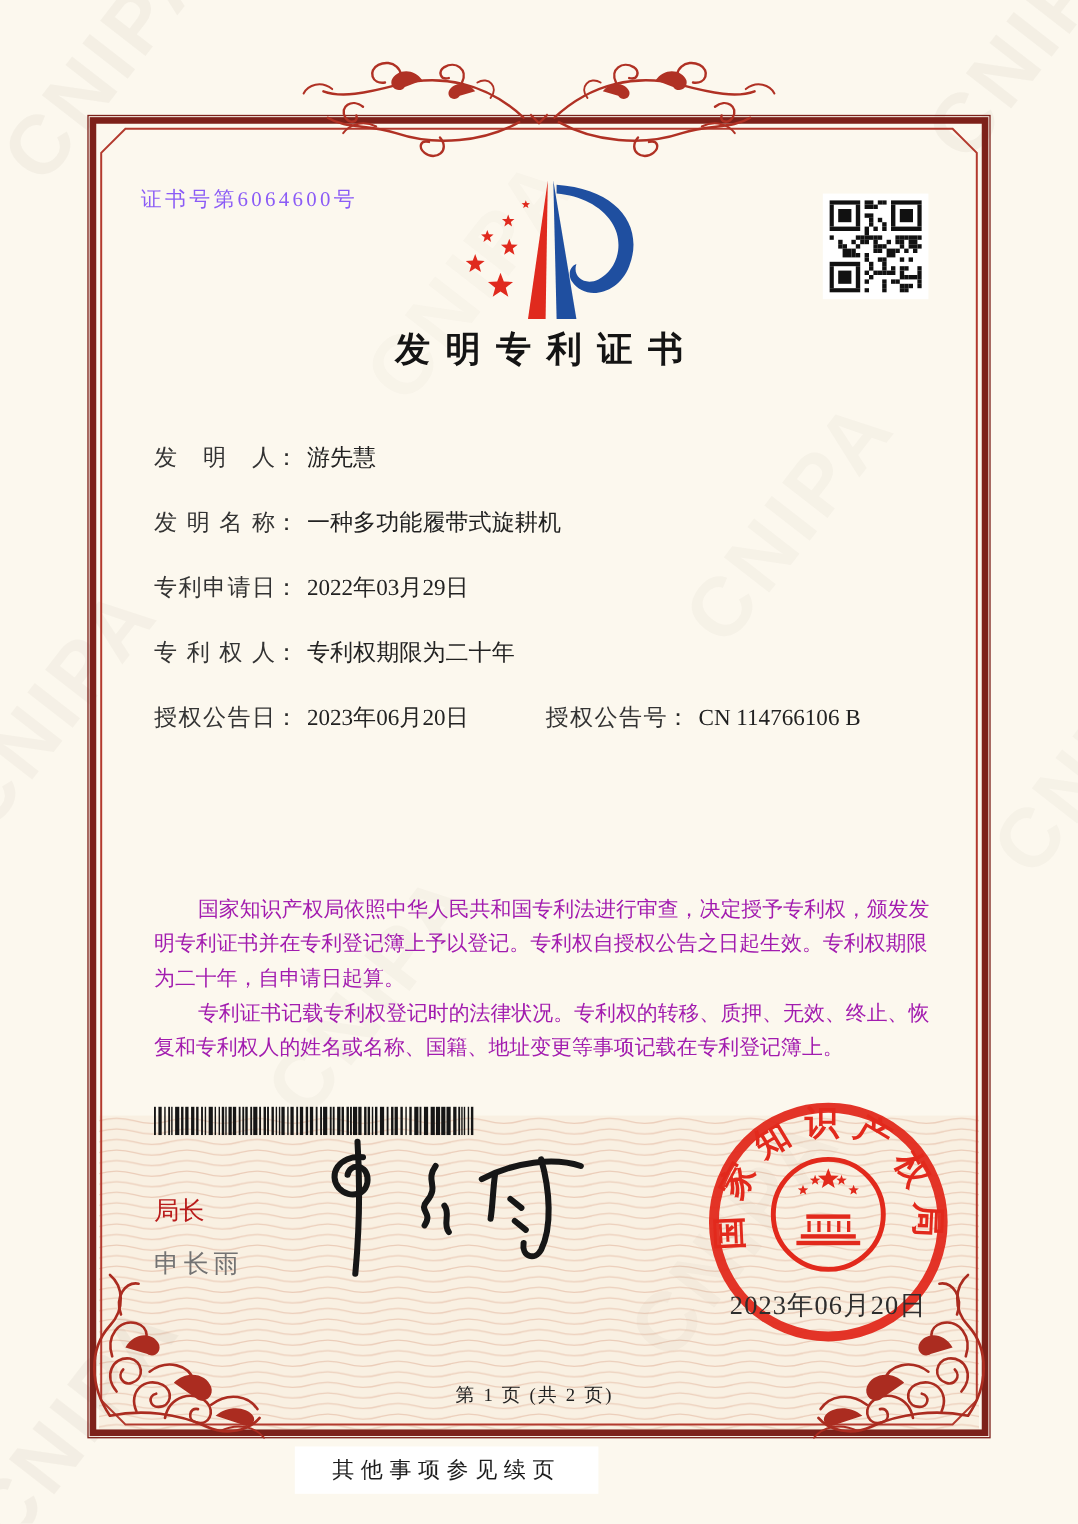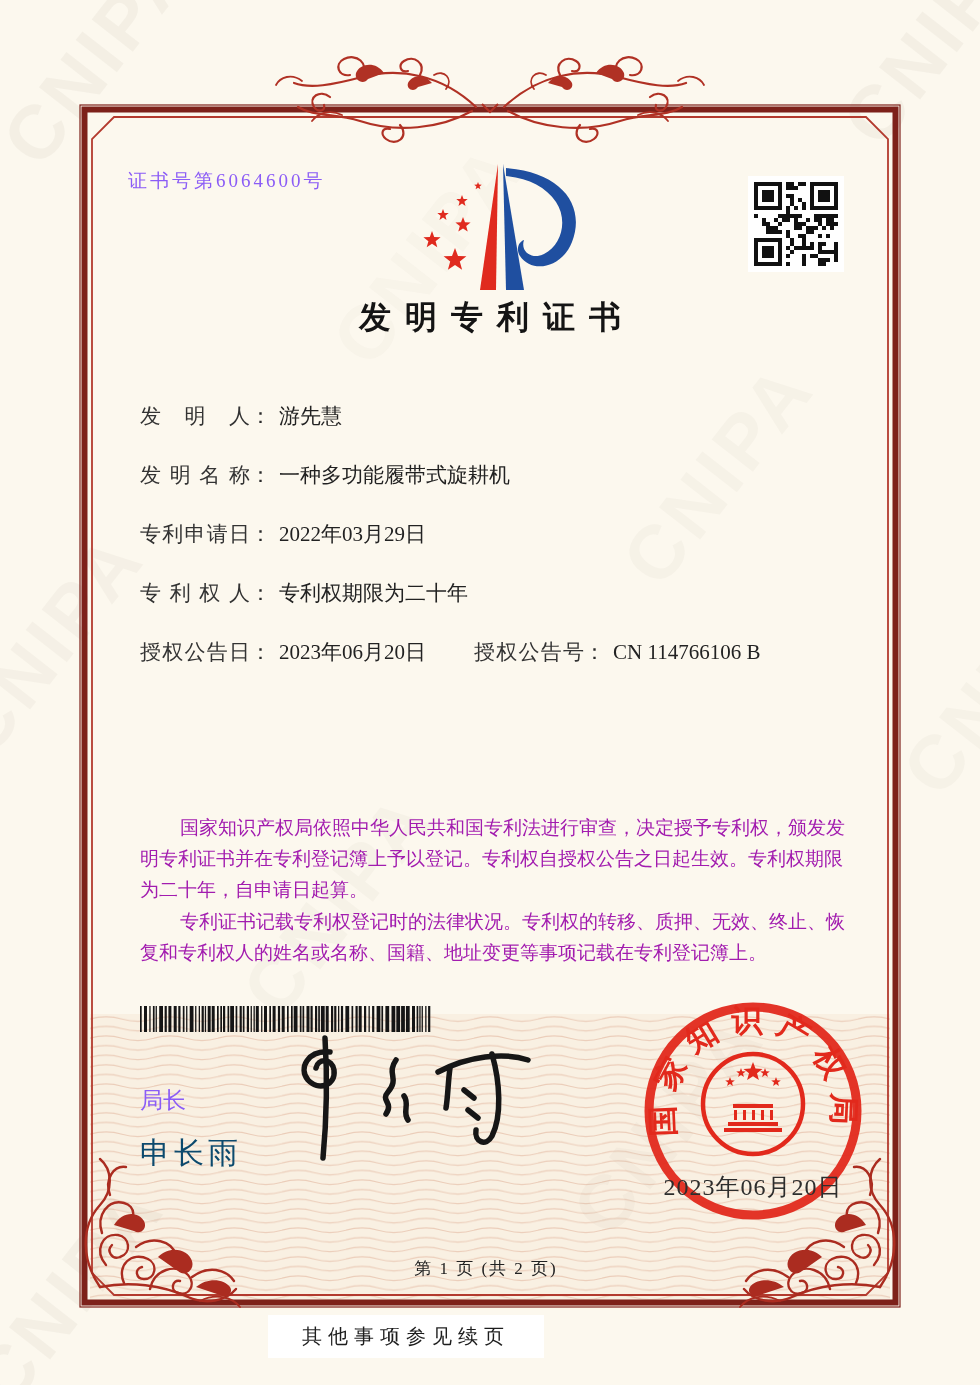--- a/index.html
+++ b/index.html
@@ -34,32 +34,32 @@
 
   
   #fields{left:140px;top:404px;width:740px;font-size:21px;color:#2a2a2a;}
   .frow{height:59px;line-height:24px;white-space:nowrap;}
   .flabel{
     display:inline-block;width:110px;vertical-align:top;
     text-align:justify;text-align-last:justify;color:#333;
   }
   .fcolon::before{content:"：";}
   .fvalue{margin-left:8px;color:#222;}
-  .grant-right{display:inline-block;margin-left:48px;}
+  .grant-right{display:inline-block;margin-left:70px;}
 
   
   #legal{left:140px;top:812px;width:706px;font-size:19px;line-height:31px;color:#a21caf;}
   #legal p{margin:0 0 1px 0;text-indent:2.1em;}
 
   
   #barcode{left:140px;top:1006px;}
 
   
-  #director-title{left:140px;top:1085px;font-family:Liberation Serif, serif;font-size:23px;color:#8b5cf6;}
-  #director-name{left:140px;top:1133px;font-family:"Liberation Sans","DejaVu Sans",sans-serif;font-size:30px;letter-spacing:4px;color:#0c4a6e;}
+  #director-title{left:140px;top:1085px;font-family:Liberation Serif, serif;font-size:23px;color:#b91c1c;}
+  #director-name{left:140px;top:1133px;font-family:"Liberation Sans","DejaVu Sans",sans-serif;font-size:23px;letter-spacing:4px;color:#737373;}
   #signature{left:278px;top:1030px;}
 
   
   #seal{left:638px;top:996px;}
 
   
   #page-footer{left:0;top:1257px;width:972px;text-align:center;font-size:17px;letter-spacing:2px;color:#222;}
   #note-box{
     left:0;top:1315px;width:812px;text-align:center;
   }

